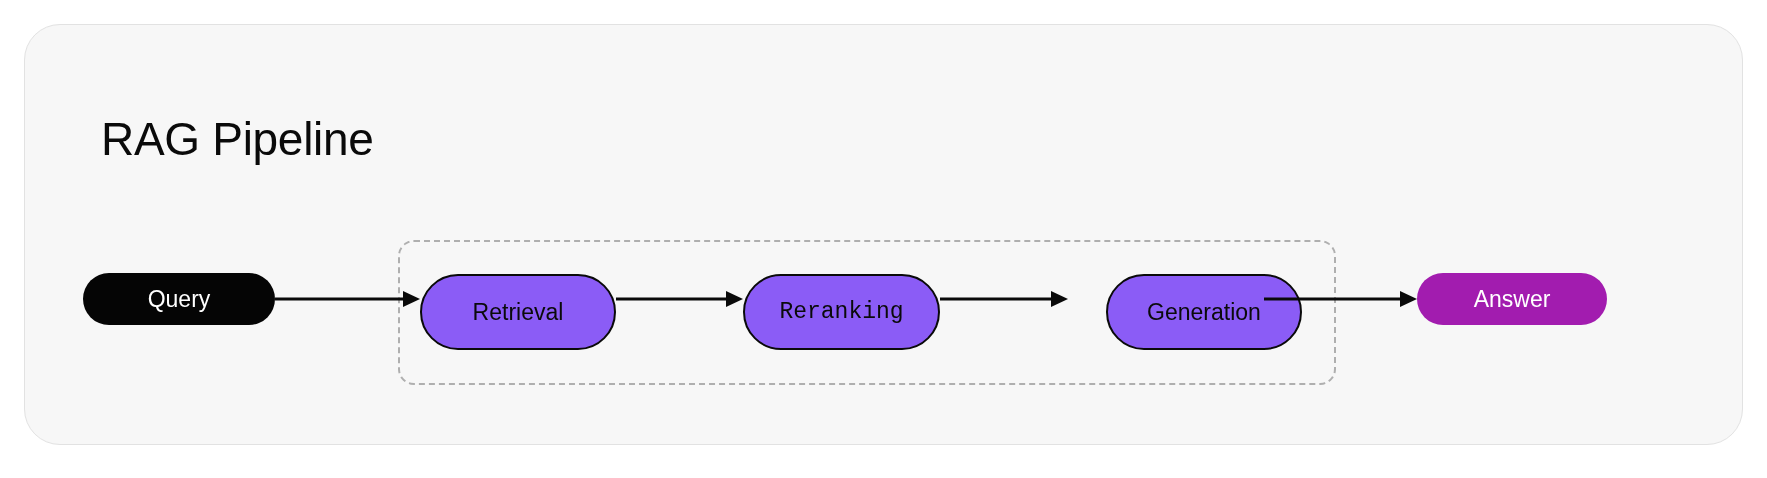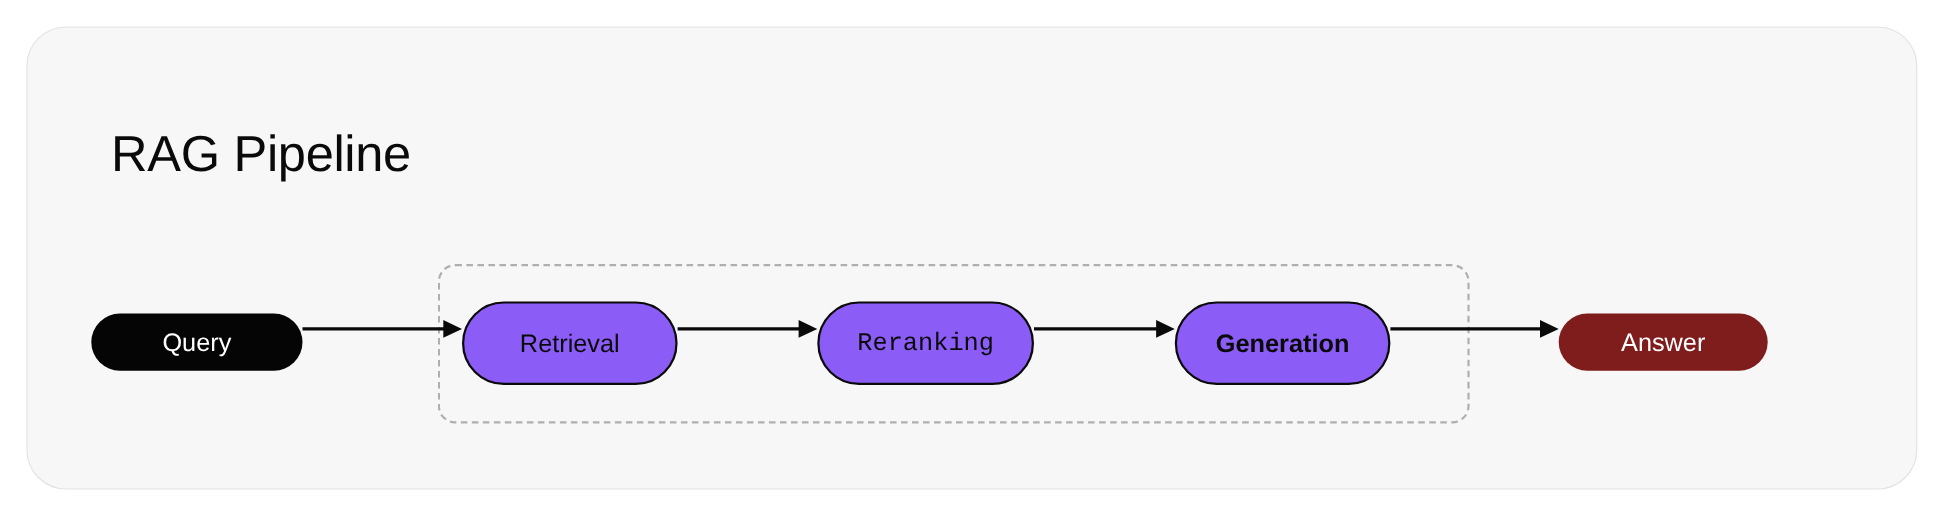--- a/index.html
+++ b/index.html
@@ -65,21 +65,20 @@
     align-items: center;
     justify-content: center;
     border-radius: 999px;
     white-space: nowrap;
   }
 
   .node-terminal {
     height: 52px;
     font-size: 23px;
     color: #ffffff;
-    margin-top: 12px;
   }
 
   .node-stage {
     height: 76px;
     background: #8b5cf6;
     border: 2.5px solid #0A0A0A;
     font-size: 23px;
     color: #0A0A0A;
   }
 
@@ -87,41 +86,40 @@
     left: 58px;
     top: 248px;
     width: 192px;
     background: #050505;
   }
 
   #node-answer {
     left: 1392px;
     top: 248px;
     width: 190px;
-    background: #7f1d1d;
+    background: #a21caf;
   }
 
   #node-retrieval {
     left: 395px;
     top: 249px;
     width: 196px;
   }
 
   #node-reranking {
     left: 718px;
     top: 249px;
     width: 197px;
     font-family: Liberation Mono, monospace;
   }
 
   #node-generation {
-    left: 1043px;
+    left: 1081px;
     top: 249px;
     width: 196px;
-    font-weight: bold;
   }
 
   
   .arrow {
     position: absolute;
     height: 22px;
     top: 263px;
     overflow: visible;
   }
   .arrow svg { display: block; overflow: visible; }

